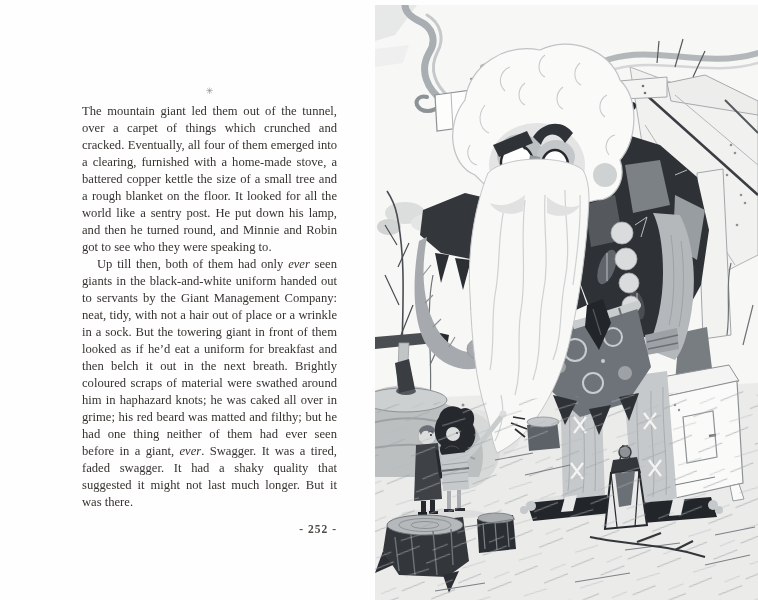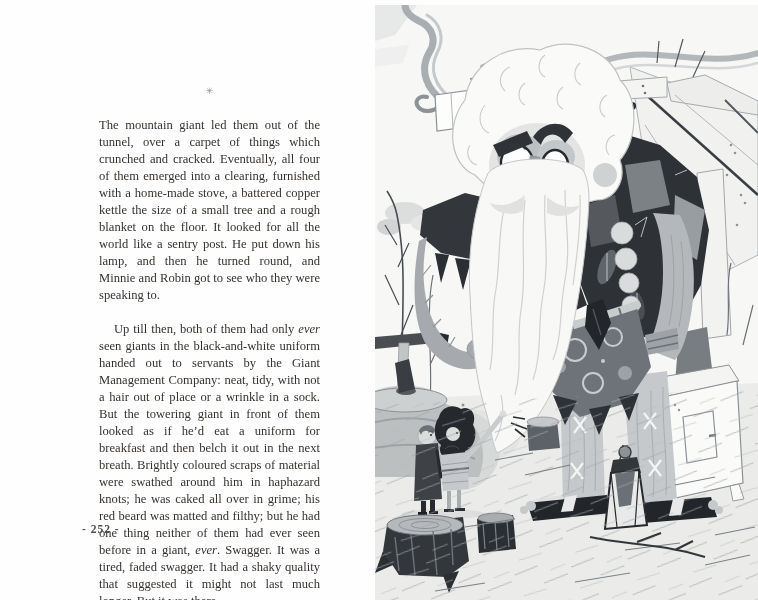--- a/index.html
+++ b/index.html
@@ -13,25 +13,25 @@
   }
   .ornament{
     text-align:center;color:#8f8d8a;font-size:9px;line-height:14px;height:16px;
     font-family:"DejaVu Sans", sans-serif;
   }
   .body-text{
     margin-top:3px;
     font-size:12.6px;line-height:17px;color:#37322e;
     text-align:justify;
   }
-  .body-text p{margin:17px;text-indent:15px;}
+  .body-text p{margin:0;text-indent:15px;}
   .body-text p.no-indent{text-indent:0;}
   .body-text p.justify-last{text-align-last:justify;}
   .page-number{
-    position:absolute;left:82px;top:523px;width:255px;text-align:left;
+    position:absolute;left:82px;top:523px;width:255px;text-align:right;
     font-size:11.5px;font-weight:bold;color:#514b45;letter-spacing:1px;
   }
   .illustration{
     position:absolute;left:375px;top:5px;width:383px;height:595px;
   }
 </style>
 </head>
 <body>
 
 <div class="left-page">

